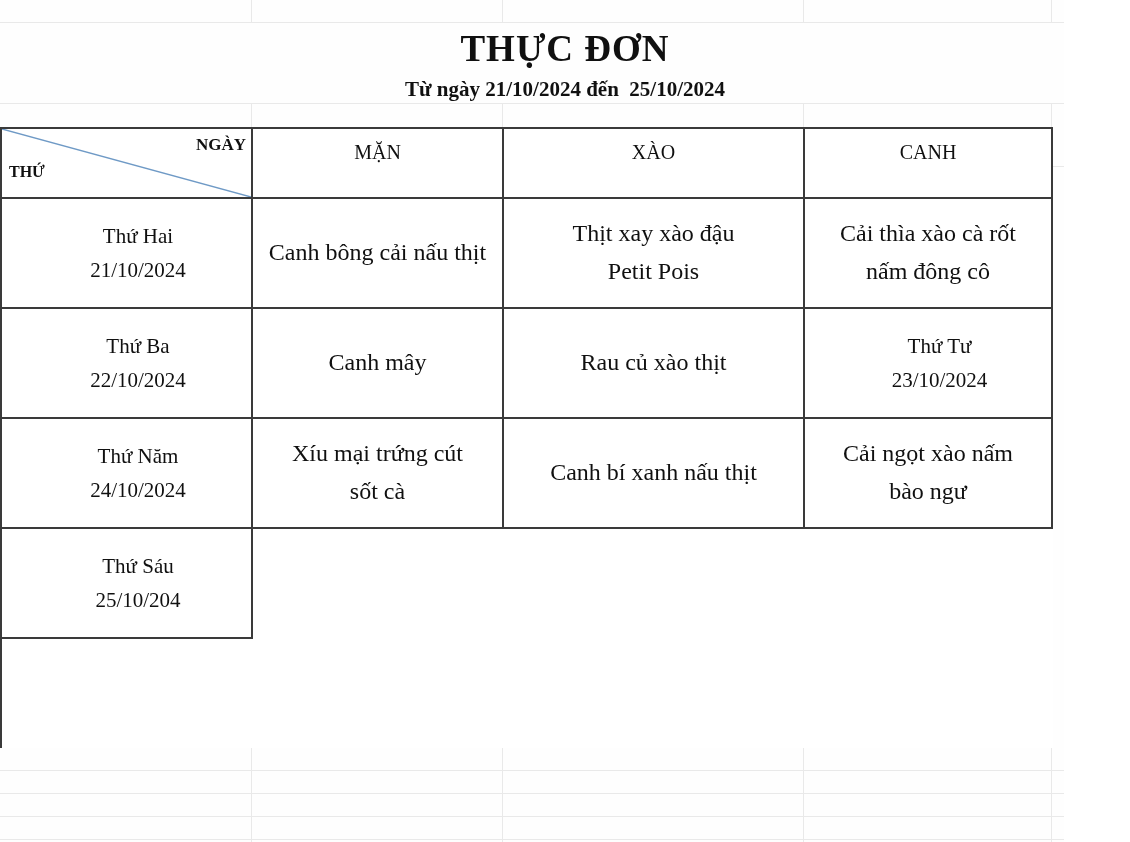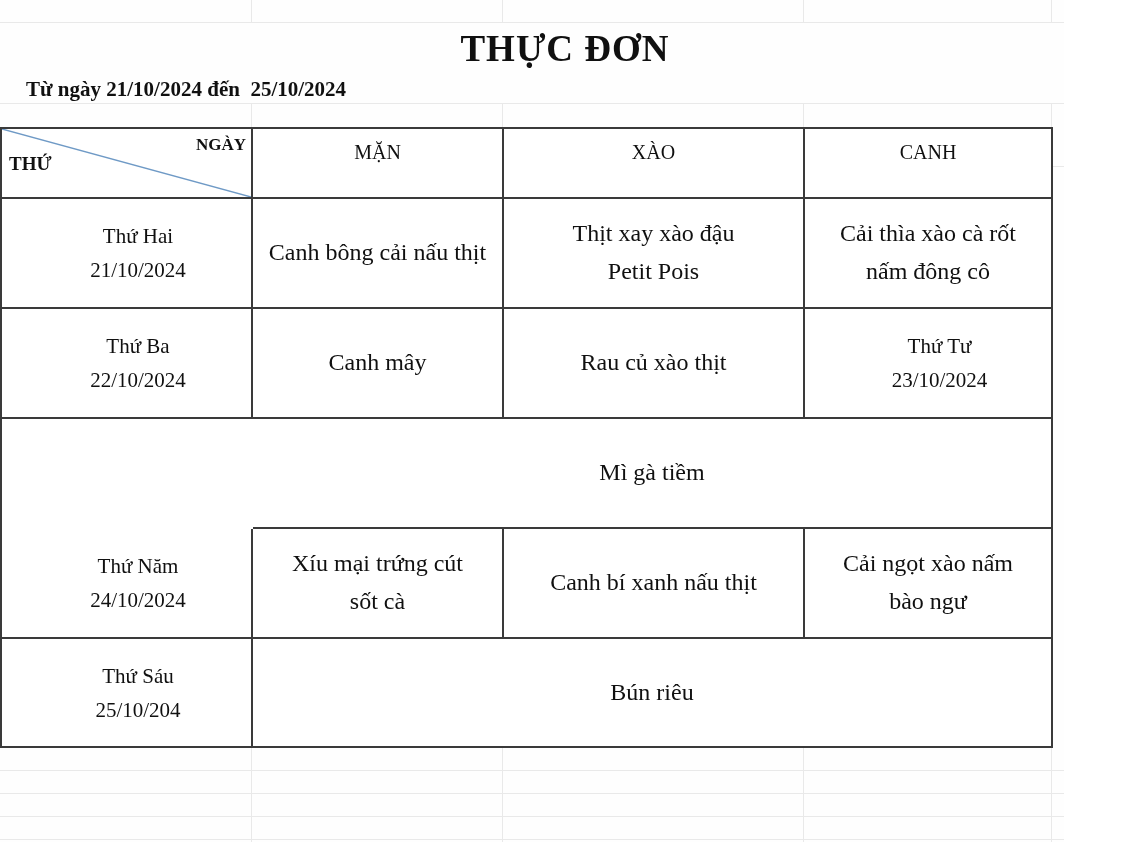--- a/index.html
+++ b/index.html
@@ -20,23 +20,22 @@
   .gl-v { width: 1px; }
 
   
   .page-title {
     position: absolute; left: 0; top: 27px; width: 1130px;
     text-align: center; font-size: 37px; font-weight: bold;
     letter-spacing: 1px;
   }
   .page-subtitle {
     position: absolute; left: 0; top: 77px; width: 1130px;
-    font-size: 21px; font-weight: bold;
+    text-align: center; font-size: 21px; font-weight: bold;
     white-space: pre-wrap;
-    padding-left: 26px;
   }
 
   
   .menu {
     position: absolute; left: 0; top: 127px;
     display: grid;
     grid-template-columns: 251px 251px 301px 248px;
     grid-template-rows: 70px 110px 110px 110px 110px 109px;
     border-top: 2px solid #3a3a3a;
     border-left: 2px solid #3a3a3a;
@@ -65,22 +64,22 @@
   .span3 { grid-column: 2 / 5; }
 
   
   .corner { position: relative; padding: 0; }
   .corner svg { position: absolute; left: 0; top: 0; width: 100%; height: 100%; }
   .corner-ngay {
     position: absolute; top: 7px; right: 5px;
     font-weight: bold; font-size: 17px; line-height: 1;
   }
   .corner-thu {
-    position: absolute; bottom: 24px; left: 7px;
-    font-weight: bold; font-size: 19px; line-height: 1;
+    position: absolute; bottom: 17px; left: 7px;
+    font-weight: bold; font-size: 16px; line-height: 1;
   }
 </style>
 </head>
 <body>
 
 <div id="stage">
 
   <div class="gl gl-h" style="left:0;top:22px;width:1130px"></div>
   <div class="gl gl-h" style="left:0;top:103px;width:1130px"></div>
   <div class="gl gl-h" style="left:251px;top:166px;width:879px"></div>
@@ -137,32 +136,30 @@
       <div>Thứ Ba</div>
       <div>22/10/2024</div>
     </div>
     <div class="cell">Canh mây</div>
     <div class="cell">Rau củ xào thịt</div>
 
     <div class="cell daycell">
       <div>Thứ Tư</div>
       <div>23/10/2024</div>
     </div>
-    <div class="cell span3">Mì gà tiềm</div>
 
     <div class="cell daycell">
       <div>Thứ Năm</div>
       <div>24/10/2024</div>
     </div>
     <div class="cell">Xíu mại trứng cút
 sốt cà</div>
     <div class="cell">Canh bí xanh nấu thịt</div>
     <div class="cell">Cải ngọt xào nấm
 bào ngư</div>
 
     <div class="cell daycell">
       <div>Thứ Sáu</div>
       <div>25/10/204</div>
     </div>
-    <div class="cell span3">Bún riêu</div>
 
   </div>
 </div>
 
 </body></html>

